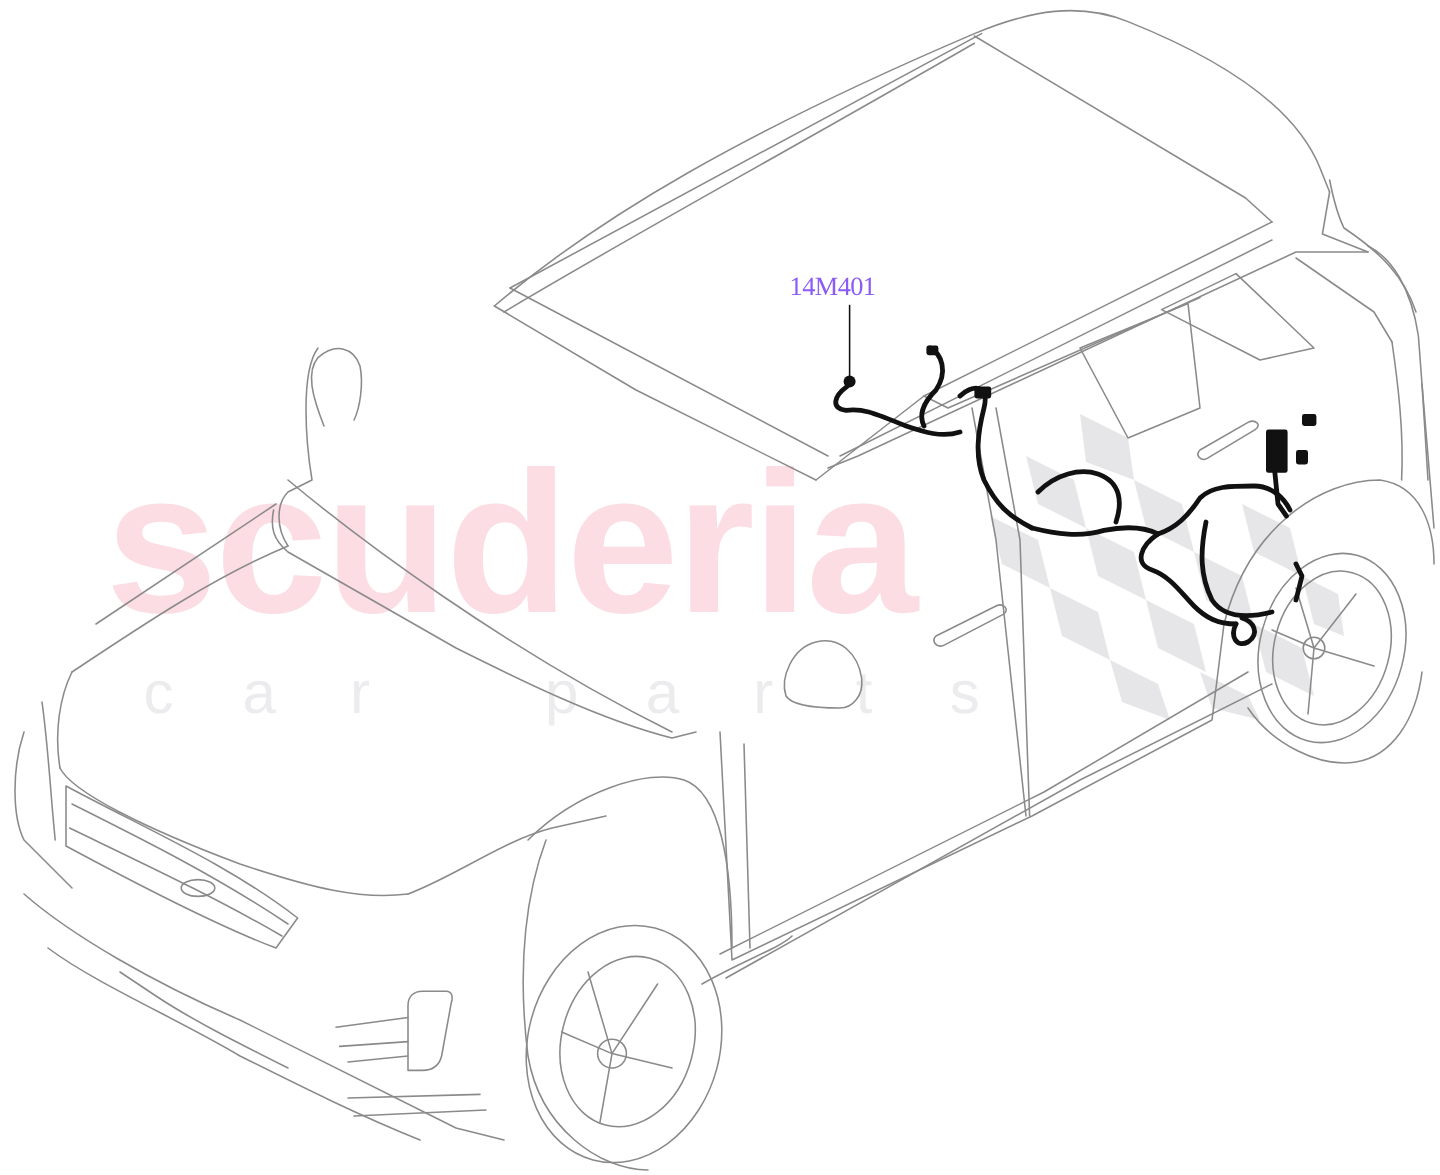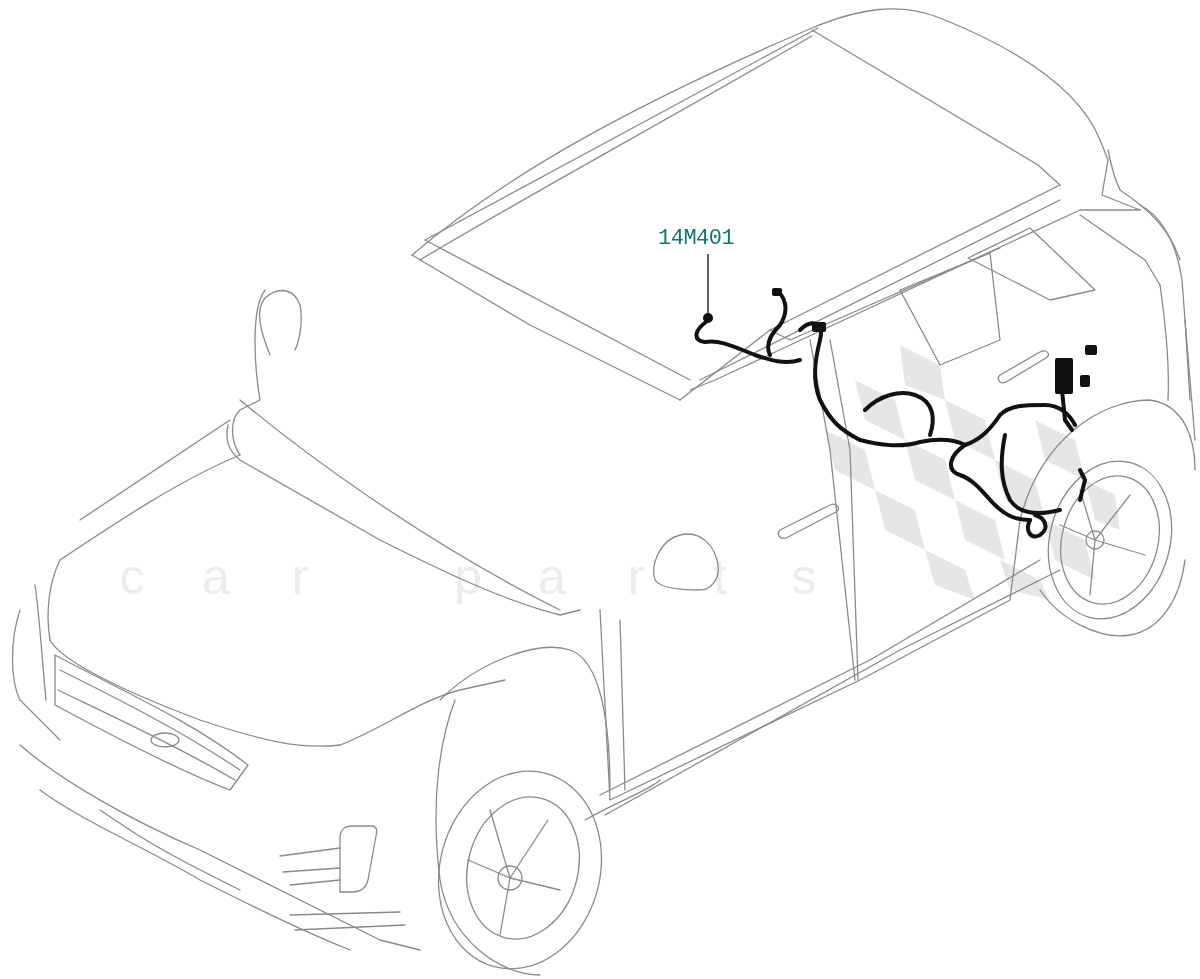--- a/index.html
+++ b/index.html
@@ -4,29 +4,30 @@
 <style>
   html, body { margin: 0; padding: 0; background: #ffffff; }
   body { width: 1200px; height: 979px; position: relative; overflow: hidden;
          font-family: "Liberation Sans", sans-serif; }
   .canvas { position: absolute; left: 0; top: 0; width: 1200px; height: 979px; }
   .wm-main { position: absolute; left: 88px; top: 368px; font-family: "Liberation Sans", sans-serif;
              font-weight: bold; font-size: 168px; letter-spacing: -2px; color: #fbdde3; line-height: 1; }
   .wm-sub { position: absolute; left: 90px; top: 552px; font-family: "Liberation Sans", sans-serif;
             font-size: 50px; color: #ececee; letter-spacing: 0; line-height: 1; white-space: nowrap; }
   .wm-sub span { display: inline-block; width: 84px; text-align: center; }
-  .callout { position: absolute; left: 658px; top: 226px; font-family: Liberation Mono, monospace;
-             font-size: 22px; color: #0f766e; cursor: pointer; letter-spacing: -0.5px; }
+  .callout { position: absolute; left: 658px; top: 226px; font-family: Liberation Serif, serif;
+             font-size: 22px; color: #8b5cf6; cursor: pointer; letter-spacing: -0.5px; }
   svg { position: absolute; left: 0; top: 0; }
 </style>
 </head>
 <body>
 
 <div class="canvas">
 
+  <div class="wm-main">scuderia</div>
   <div class="wm-sub">
     <span>c</span><span>a</span><span>r</span><span></span><span>p</span><span>a</span><span>r</span><span>t</span><span>s</span>
   </div>
 
   <svg width="1200" height="979" viewBox="0 0 1200 979">
 
     <g fill="#e2e2e4" opacity="0.85">
       <polygon points="855,380 895,400 905,440 865,420"></polygon>
       <polygon points="905,440 945,460 955,500 915,480"></polygon>
       <polygon points="955,500 995,520 1005,560 965,540"></polygon>

